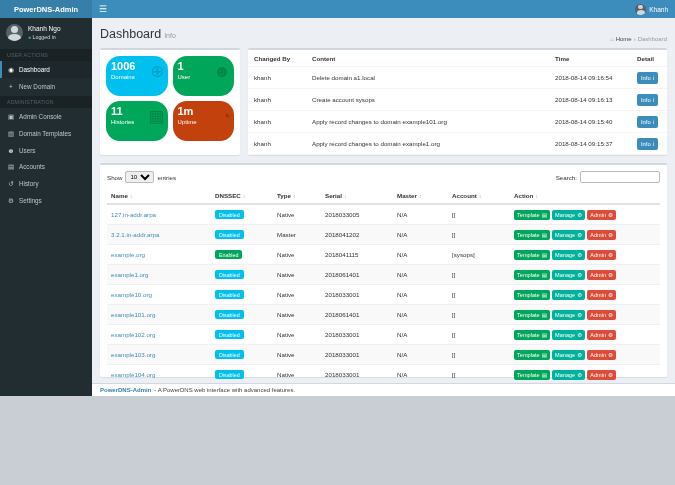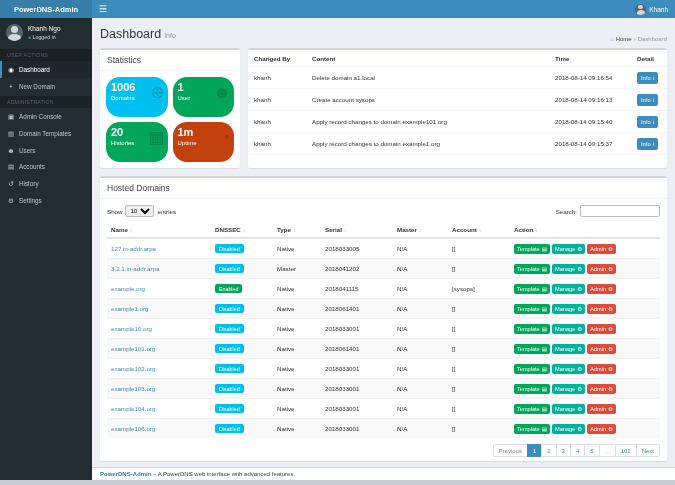--- a/index.html
+++ b/index.html
@@ -1,17 +1,17 @@
 <!DOCTYPE html>
 <html><head>
 <meta charset="utf-8">
 <style>
   *{margin:0;padding:0;box-sizing:border-box;}
   body{font-family:"Liberation Sans",sans-serif;background:#c8ced4;}
-  .screen{width:675px;height:480px;position:relative;background:#ecf0f5;overflow:hidden;}
+  .screen{width:675px;height:396px;position:relative;background:#ecf0f5;overflow:hidden;}
 
   
   .navbar{position:absolute;top:0;left:0;right:0;height:18px;display:flex;z-index:5;}
   .brand{width:92px;background:#367fa9;color:#fff;font-size:7.5px;font-weight:bold;display:flex;align-items:center;justify-content:center;cursor:pointer;}
   .nav-rest{flex:1;background:#3c8dbc;display:flex;align-items:center;justify-content:space-between;padding:0 7px;}
   .hamburger{color:#fff;font-size:9px;line-height:1;cursor:pointer;}
   .nav-user{display:flex;align-items:center;gap:3px;color:#fff;font-size:6.5px;cursor:pointer;}
   .avatar{border-radius:50%;background:#55626b;position:relative;overflow:hidden;}
   .avatar::before{content:"";position:absolute;width:42%;height:42%;border-radius:50%;background:#cfd8dc;left:29%;top:12%;}
   .avatar::after{content:"";position:absolute;width:72%;height:46%;border-radius:50% 50% 0 0;background:#cfd8dc;left:14%;top:58%;}
@@ -162,34 +162,33 @@
       <div class="breadcrumb">
         <span>⌂</span>
         <a href="#">Home</a>
         <span>›</span>
         <span class="cur">Dashboard</span>
       </div>
     </div>
 
     <div class="top-row">
       <section class="box stats">
-        <div class="box-header">Statistics</div>
         <div class="stats-grid" id="stats-grid">
             <div class="stat-box" style="background: rgb(0, 192, 239);">
               <div class="stat-value">1006</div>
               <div class="stat-label">Domains</div>
               <span class="stat-icon">⊕</span>
             </div>
             <div class="stat-box" style="background: rgb(0, 166, 90);">
               <div class="stat-value">1</div>
               <div class="stat-label">User</div>
               <span class="stat-icon">☻</span>
             </div>
             <div class="stat-box" style="background: rgb(0, 166, 90);">
-              <div class="stat-value">20</div>
+              <div class="stat-value">11</div>
               <div class="stat-label">Histories</div>
               <span class="stat-icon">▦</span>
             </div>
             <div class="stat-box" style="background: #c2410c;">
               <div class="stat-value">1m</div>
               <div class="stat-label">Uptime</div>
               <span class="stat-icon">◔</span>
             </div>
           </div>
       </section>
@@ -240,21 +239,20 @@
                     <span>Info</span>
                     <span>ℹ</span>
                   </button></td>
               </tr>
             </tbody>
         </table>
       </section>
     </div>
 
     <section class="box hd">
-      <div class="box-header">Hosted Domains</div>
       <div class="hd-body">
         <div class="controls">
           <div class="show-ctl">
             <span>Show</span>
             <select>
               <option>10</option>
             </select>
             <span>entries</span>
           </div>
           <div class="search-ctl">

